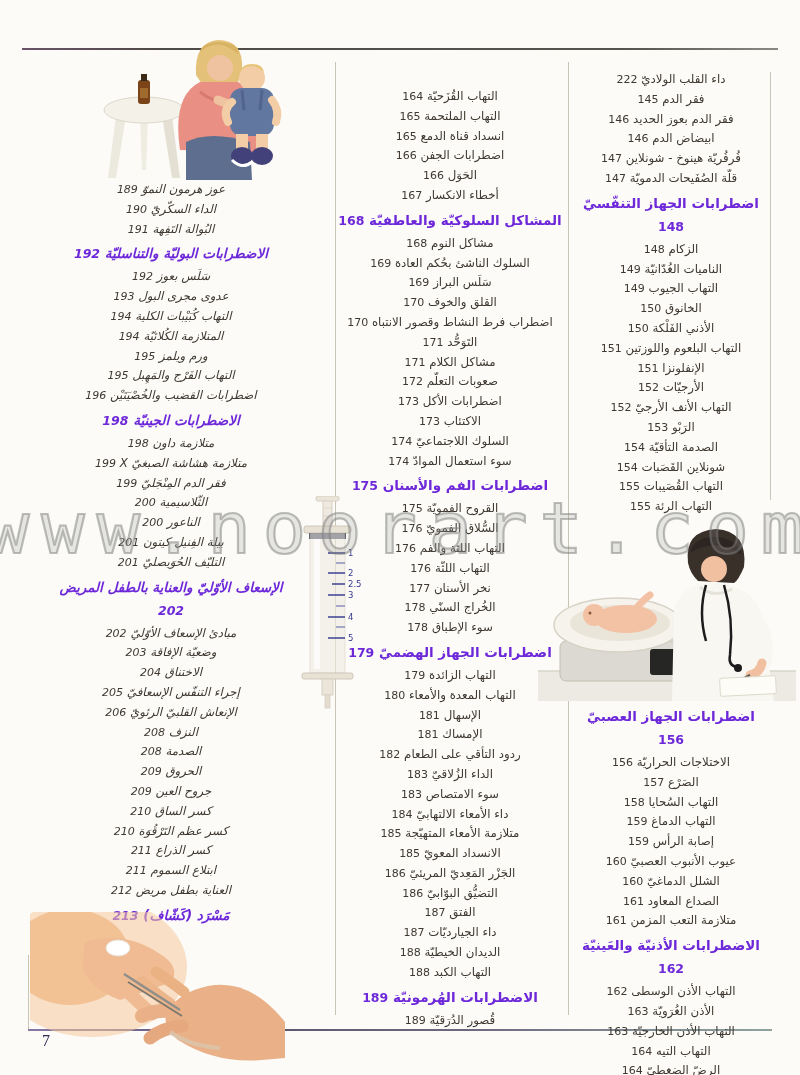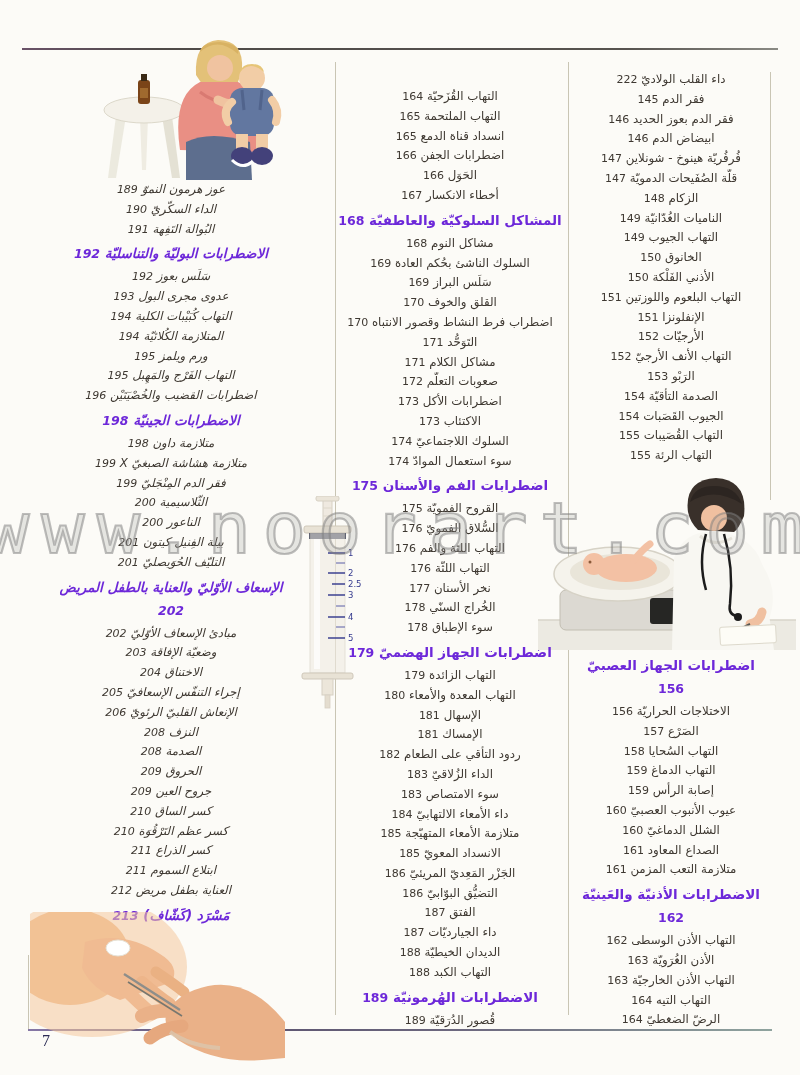--- a/index.html
+++ b/index.html
@@ -49,32 +49,33 @@
   <div id="right-border" class="vline"></div>
   <div id="left-border" class="vline"></div>
 
   <div id="col-right" class="col">
       <div class="row e"><span class="lbl">داء القلب الولاديّ</span> <span class="num">222</span></div>
       <div class="row e"><span class="lbl">فقر الدم</span> <span class="num">145</span></div>
       <div class="row e"><span class="lbl">فقر الدم بعوز الحديد</span> <span class="num">146</span></div>
       <div class="row e"><span class="lbl">ابيضاض الدم</span> <span class="num">146</span></div>
       <div class="row e"><span class="lbl">فُرفُريّة هينوخ - شونلاين</span> <span class="num">147</span></div>
       <div class="row e"><span class="lbl">قلّة الصُفَيحات الدمويّة</span> <span class="num">147</span></div>
+      <div class="row h"><span class="lbl">اضطرابات الجهاز التنفّسيّ</span> <span class="num">148</span></div>
       <div class="row e"><span class="lbl">الزكام</span> <span class="num">148</span></div>
       <div class="row e"><span class="lbl">الناميات الغُدّانيّة</span> <span class="num">149</span></div>
       <div class="row e"><span class="lbl">التهاب الجيوب</span> <span class="num">149</span></div>
       <div class="row e"><span class="lbl">الخانوق</span> <span class="num">150</span></div>
       <div class="row e"><span class="lbl">الأذني الفَلْكة</span> <span class="num">150</span></div>
       <div class="row e"><span class="lbl">التهاب البلعوم واللوزتين</span> <span class="num">151</span></div>
       <div class="row e"><span class="lbl">الإنفلونزا</span> <span class="num">151</span></div>
       <div class="row e"><span class="lbl">الأرجيّات</span> <span class="num">152</span></div>
       <div class="row e"><span class="lbl">التهاب الأنف الأرجيّ</span> <span class="num">152</span></div>
       <div class="row e"><span class="lbl">الرَبْو</span> <span class="num">153</span></div>
       <div class="row e"><span class="lbl">الصدمة التأقيّة</span> <span class="num">154</span></div>
-      <div class="row e"><span class="lbl">الجيوب القَصَبات</span> <span class="num">154</span></div>
+      <div class="row e"><span class="lbl">شونلاين القَصَبات</span> <span class="num">154</span></div>
       <div class="row e"><span class="lbl">التهاب القُصَيبات</span> <span class="num">155</span></div>
       <div class="row e"><span class="lbl">التهاب الرئة</span> <span class="num">155</span></div>
       <div id="ph-nurse" class="photo">
       <svg width="258" height="178" viewBox="0 0 258 178">
         <rect x="0" y="148" width="258" height="30" fill="#eceae2"></rect>
         <line x1="0" y1="148" x2="258" y2="148" stroke="#d8d5ca" stroke-width="1.5"></line>
 
         <rect x="22" y="118" width="122" height="40" rx="6" fill="#dcd9d2" stroke="#c2beb2" stroke-width="1"></rect>
         <rect x="112" y="126" width="38" height="26" rx="3" fill="#262624"></rect>
         <circle cx="148" cy="138" r="7" fill="#8b8b88"></circle>

